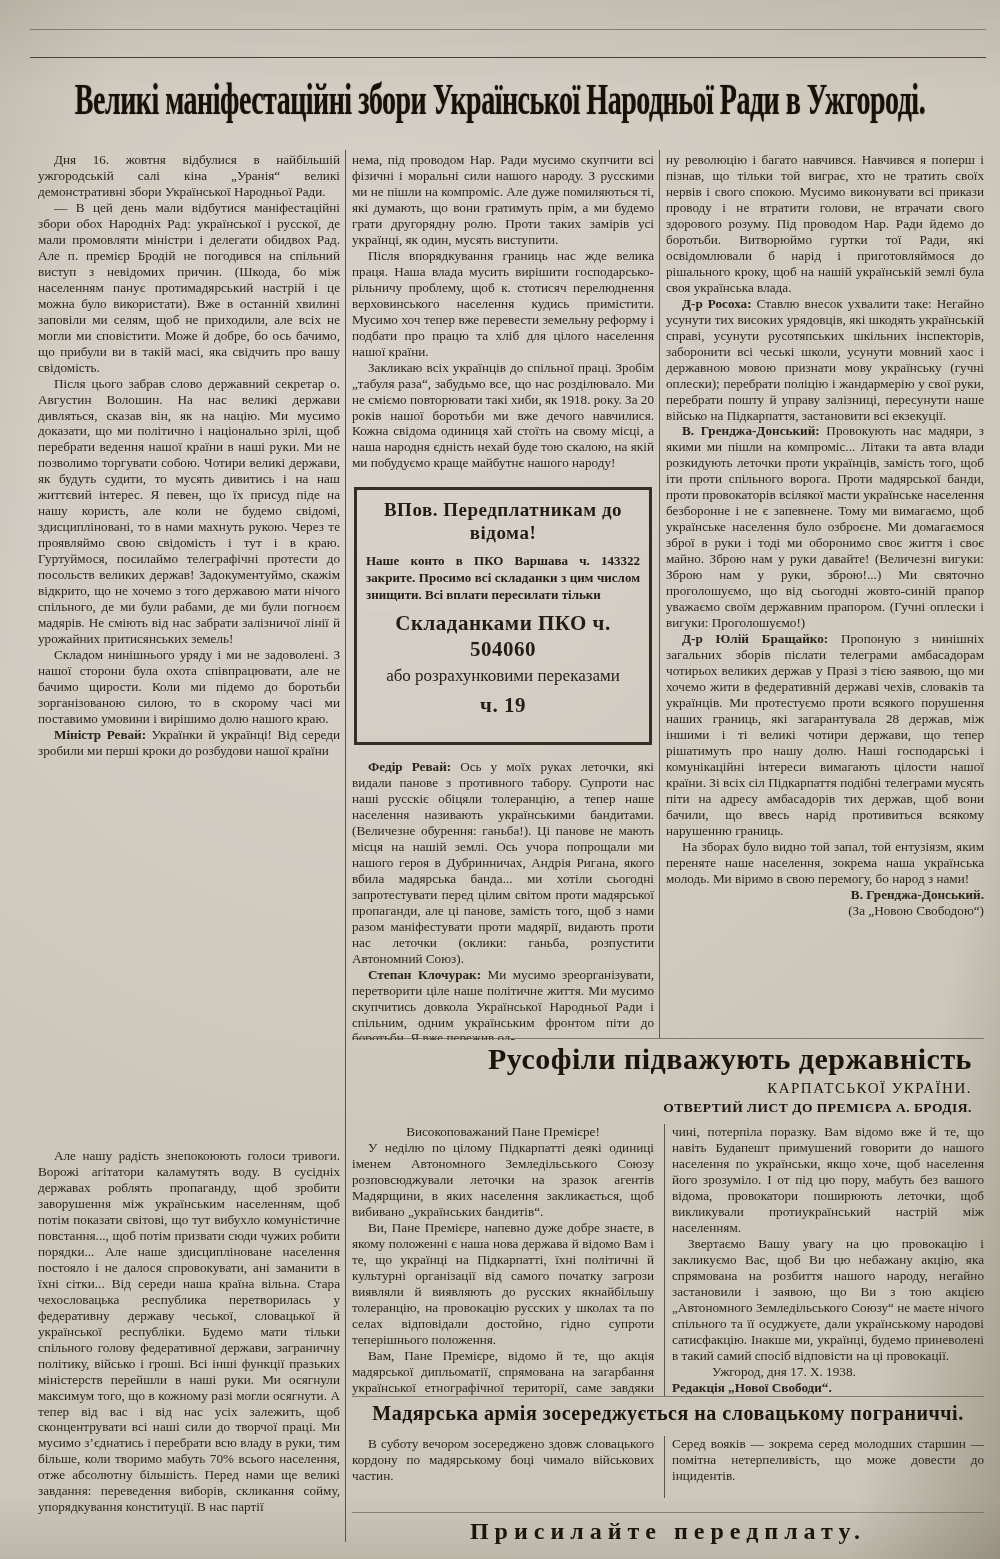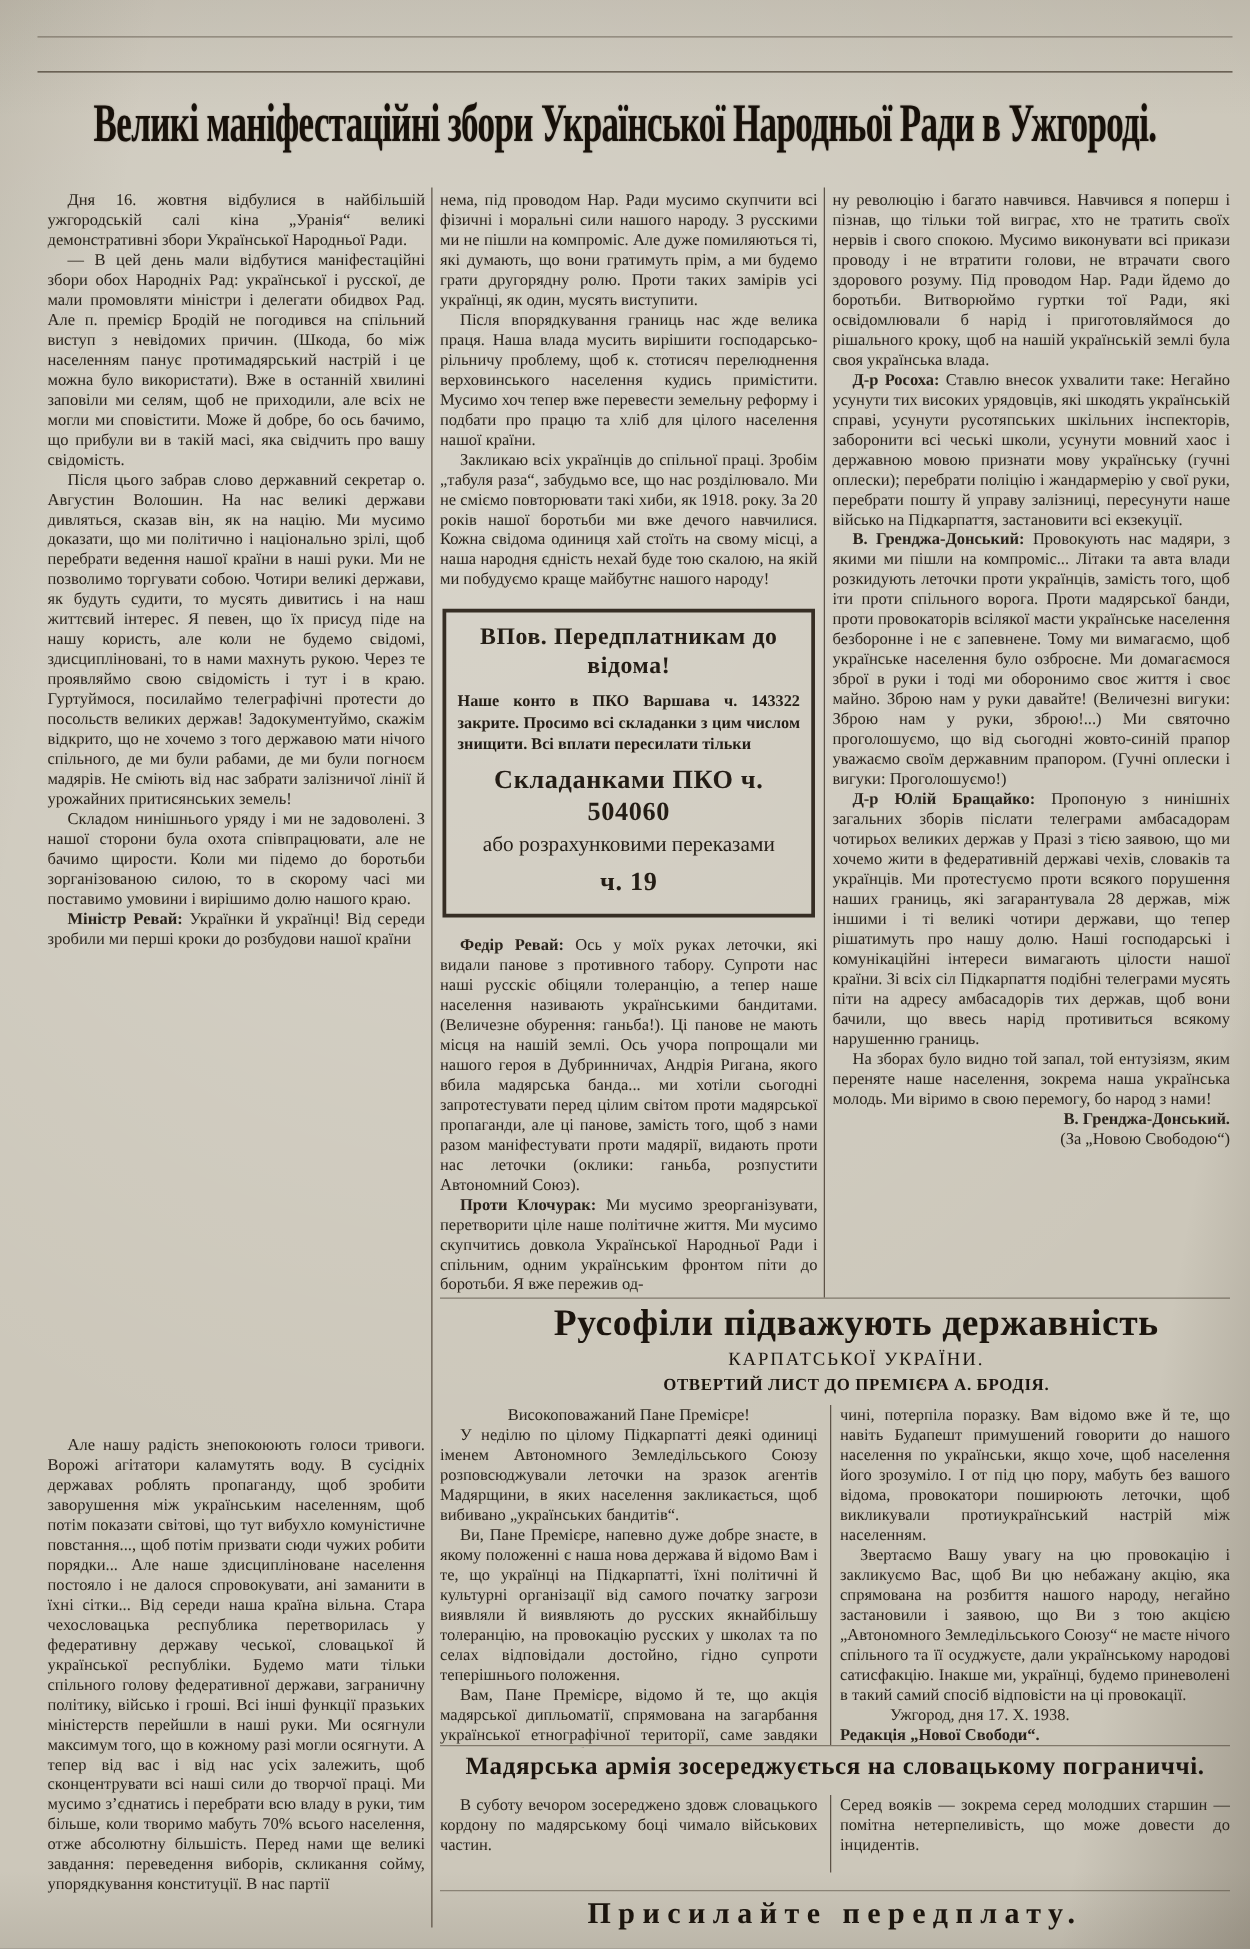--- a/index.html
+++ b/index.html
@@ -50,33 +50,33 @@
   .lead { font-weight: bold; }
 
   #col1  { left: 38px;  top: 152px;  width: 302px; height: 650px; }
   #col2  { left: 352px; top: 152px;  width: 302px; height: 888px; }
   #col3  { left: 666px; top: 152px;  width: 318px; height: 888px; }
   #col1b { left: 38px;  top: 1148px; width: 302px; height: 404px; }
 
   .ad-box {
     border: 3px solid #362e24;
     margin: 16px 2px 14px 2px;
-    padding: 9px 9px 11px 9px;
+    padding: 9px 9px 22px 9px;
     text-align: center;
     color: #241d15;
   }
   .ad-title { font-size: 19px; font-weight: bold; letter-spacing: 0.5px; margin-bottom: 8px; }
   .ad-box p.ad-body { font-size: 13px; font-weight: bold; text-align: justify; text-indent: 0; line-height: 1.28; margin-bottom: 8px; }
   .ad-big { font-size: 21px; font-weight: bold; margin: 6px 0 2px 0; letter-spacing: 0.5px; }
   .ad-mid { font-size: 17px; font-weight: normal; margin-top: 4px; }
 
   .signature { text-align: right; font-weight: bold; margin-top: 6px; text-indent: 0 !important; }
   .signature-note { text-align: right; text-indent: 0 !important; }
 
-  .art2-head { position: absolute; left: 369px; width: 632px; text-align: center; color: #1c150e; }
+  .art2-head { position: absolute; left: 340px; width: 632px; text-align: right; color: #1c150e; }
   #art2-headline { top: 1042px; font-size: 30px; font-weight: bold; letter-spacing: 0.5px; white-space: nowrap; }
   #art2-sub { top: 1080px; font-size: 15px; font-weight: normal; letter-spacing: 1.5px; }
   #art2-kicker { top: 1100px; font-size: 13.5px; font-weight: bold; letter-spacing: 0.5px; }
 
   #art2col1 { left: 352px; top: 1124px; width: 302px; height: 274px; }
   #art2col2 { left: 672px; top: 1124px; width: 312px; height: 274px; }
 
   .salutation { text-align: center; text-indent: 0 !important; margin-bottom: 2px; }
   .dateline { text-indent: 40px !important; margin-top: 4px; }
   .signoff { text-align: left; font-weight: bold; text-indent: 0 !important; }
@@ -129,21 +129,21 @@
 
     <div class="ad-box">
       <div class="ad-title">ВПов. Передплатникам до відома!</div>
       <p class="ad-body">Наше конто в ПКО Варшава ч. 143322 закрите. Просимо всі складанки з цим числом знищити. Всі вплати пересилати тільки</p>
       <div class="ad-big">Складанками ПКО ч. 504060</div>
       <div class="ad-mid">або розрахунковими переказами</div>
       <div class="ad-big">ч. 19</div>
     </div>
 
     <p class="para"><b class="lead">Федір Ревай:</b><span> Ось у моїх руках леточки, які видали панове з противного табору. Супроти нас наші русскіє обіцяли толеранцію, а тепер наше населення називають українськими бандитами. (Величезне обурення: ганьба!). Ці панове не мають місця на нашій землі. Ось учора попрощали ми нашого героя в Дубринничах, Андрія Ригана, якого вбила мадярська банда... ми хотіли сьогодні запротестувати перед цілим світом проти мадярської пропаганди, але ці панове, замість того, щоб з нами разом маніфестувати проти мадярії, видають проти нас леточки (оклики: ганьба, розпустити Автономний Союз).</span></p>
-    <p class="para"><b class="lead">Проти Клочурак:</b><span> Ми мусимо зреорганізувати, перетворити ціле наше політичне життя. Ми мусимо скупчитись довкола Української Народньої Ради і спільним, одним українським фронтом піти до боротьби. Я вже пережив од-</span></p>
+    <p class="para"><b class="lead">Степан Клочурак:</b><span> Ми мусимо зреорганізувати, перетворити ціле наше політичне життя. Ми мусимо скупчитись довкола Української Народньої Ради і спільним, одним українським фронтом піти до боротьби. Я вже пережив од-</span></p>
   </div>
 
   <div class="col" id="col3">
     <p class="para noindent"><b class="lead"></b><span>ну революцію і багато навчився. Навчився я поперш і пізнав, що тільки той виграє, хто не тратить своїх нервів і свого спокою. Мусимо виконувати всі прикази проводу і не втратити голови, не втрачати свого здорового розуму. Під проводом Нар. Ради йдемо до боротьби. Витворюймо гуртки тої Ради, які освідомлювали б нарід і приготовляймося до рішального кроку, щоб на нашій українській землі була своя українська влада.</span></p>
     <p class="para"><b class="lead">Д-р Росоха:</b><span> Ставлю внесок ухвалити таке: Негайно усунути тих високих урядовців, які шкодять українській справі, усунути русотяпських шкільних інспекторів, заборонити всі чеські школи, усунути мовний хаос і державною мовою признати мову українську (гучні оплески); перебрати поліцію і жандармерію у свої руки, перебрати пошту й управу залізниці, пересунути наше військо на Підкарпаття, застановити всі екзекуції.</span></p>
     <p class="para"><b class="lead">В. Гренджа-Донський:</b><span> Провокують нас мадяри, з якими ми пішли на компроміс... Літаки та авта влади розкидують леточки проти українців, замість того, щоб іти проти спільного ворога. Проти мадярської банди, проти провокаторів всілякої масти українське населення безборонне і не є запевнене. Тому ми вимагаємо, щоб українське населення було озброєне. Ми домагаємося зброї в руки і тоді ми оборонимо своє життя і своє майно. Зброю нам у руки давайте! (Величезні вигуки: Зброю нам у руки, зброю!...) Ми святочно проголошуємо, що від сьогодні жовто-синій прапор уважаємо своїм державним прапором. (Гучні оплески і вигуки: Проголошуємо!)</span></p>
     <p class="para"><b class="lead">Д-р Юлій Бращайко:</b><span> Пропоную з нинішніх загальних зборів післати телеграми амбасадорам чотирьох великих держав у Празі з тією заявою, що ми хочемо жити в федеративній державі чехів, словаків та українців. Ми протестуємо проти всякого порушення наших границь, які загарантувала 28 держав, між іншими і ті великі чотири держави, що тепер рішатимуть про нашу долю. Наші господарські і комунікаційні інтереси вимагають цілости нашої країни. Зі всіх сіл Підкарпаття подібні телеграми мусять піти на адресу амбасадорів тих держав, щоб вони бачили, що ввесь нарід противиться всякому нарушенню границь.</span></p>
     <p class="para"><b class="lead"></b><span>На зборах було видно той запал, той ентузіязм, яким переняте наше населення, зокрема наша українська молодь. Ми віримо в свою перемогу, бо народ з нами!</span></p>
     <p class="signature">В. Гренджа-Донський.</p>
     <p class="signature-note">(За „Новою Свободою“)</p>

